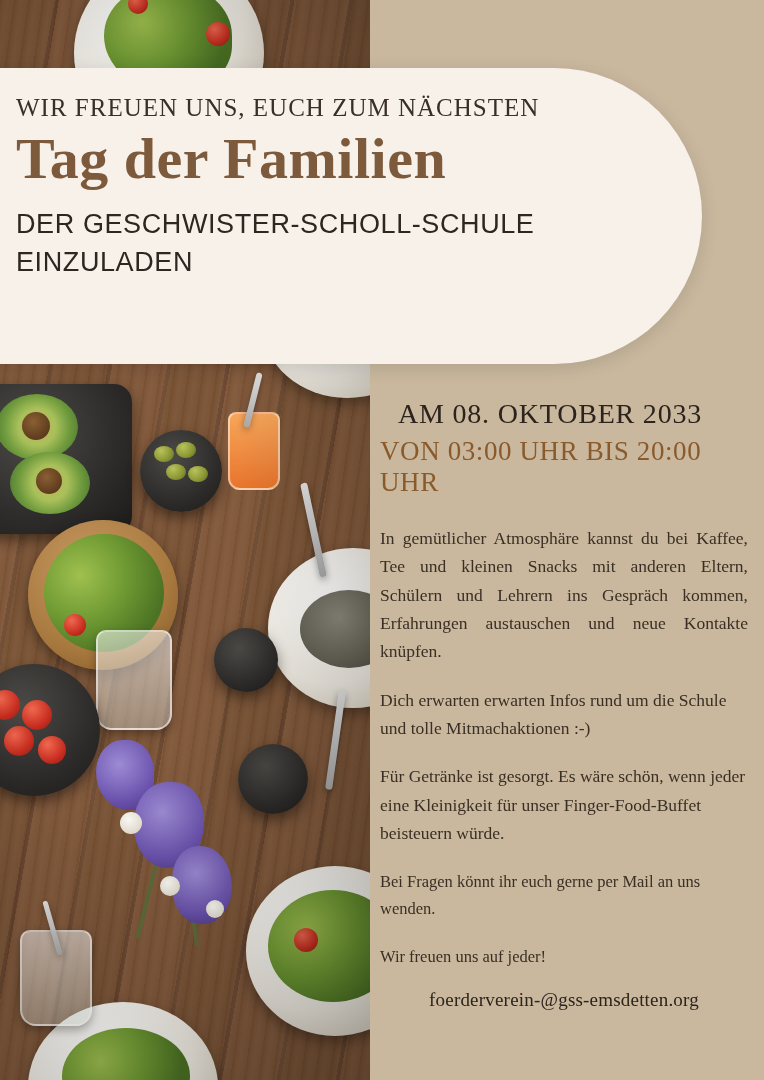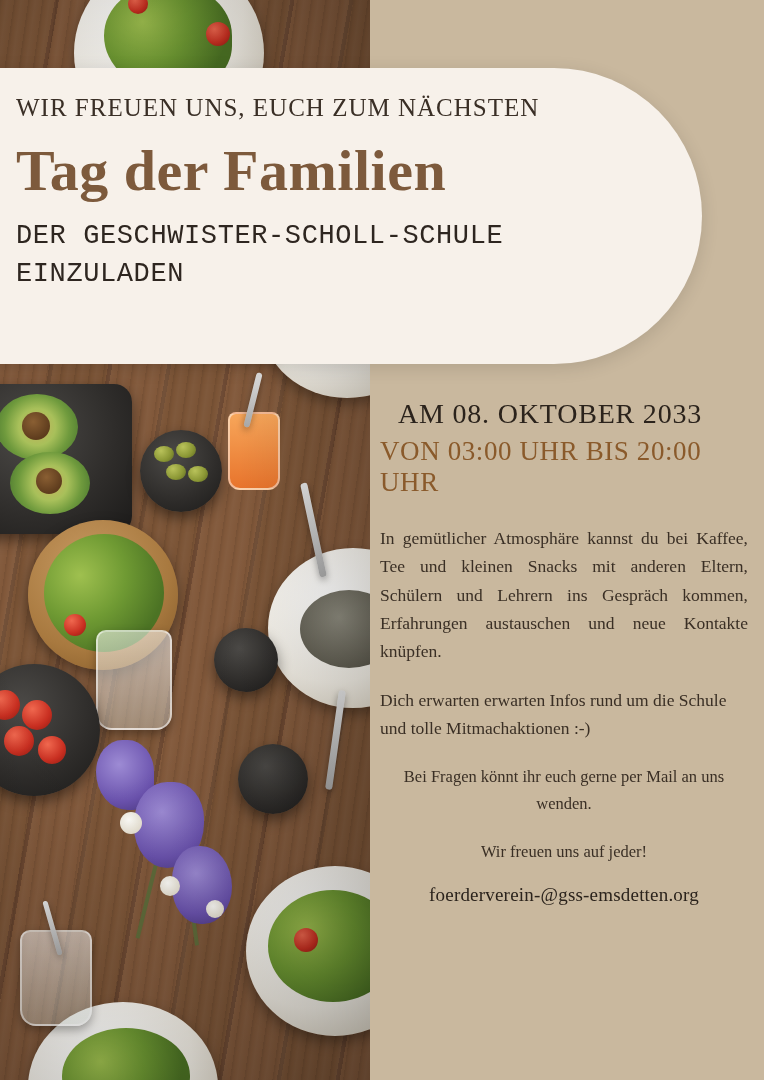--- a/index.html
+++ b/index.html
@@ -149,25 +149,25 @@
     color: #3a2f26;
     text-transform: uppercase;
     margin: 0 0 6px 0;
     white-space: nowrap;
   }
   .title-main {
     font-family: "Liberation Serif", serif;
     font-size: 58px;
     line-height: 1.08;
     color: #7d5a3c;
-    margin: 18px 0 14px 0;
+    margin: 6px 0 14px 0;
     letter-spacing: 0.5px;
   }
   .subline {
-    font-family: Liberation Mono, monospace;
+    font-family: Liberation Sans, sans-serif;
     font-size: 27px;
     letter-spacing: 0.6px;
     color: #2e2620;
     text-transform: uppercase;
     line-height: 1.42;
     margin: 0;
   }
 
   
   .right-col {
@@ -198,21 +198,21 @@
     color: #3a2f25;
     margin: 0 0 20px 0;
     text-align: justify;
   }
   .body-p.no-justify { text-align: left; }
   .closing {
     font-family: "Liberation Serif", serif;
     font-size: 16.5px;
     line-height: 1.6;
     color: #3a2f25;
-    text-align: center;
+    text-align: left;
     margin: 22px 0 0 0;
   }
   .email {
     font-family: "Liberation Serif", serif;
     font-size: 19px;
     color: #2b231c;
     text-align: center;
     margin: 18px 0 0 0;
     letter-spacing: 0.2px;
   }
@@ -303,19 +303,20 @@
       <p class="subline">EINZULADEN</p>
     </div>
   </div>
 
   <div class="right-col">
     <p class="date-line">AM 08. OKTOBER 2033</p>
     <p class="time-line">VON 03:00 UHR BIS 20:00 UHR</p>
 
     <p class="body-p">In gemütlicher Atmosphäre kannst du bei Kaffee, Tee und kleinen Snacks mit anderen Eltern, Schülern und Lehrern ins Gespräch kommen, Erfahrungen austauschen und neue Kontakte knüpfen.</p>
     <p class="body-p no-justify">Dich erwarten erwarten Infos rund um die Schule und tolle Mitmachaktionen :-)</p>
+    <p class="body-p no-justify">Für Getränke ist gesorgt. Es wäre schön, wenn jeder eine Kleinigkeit für unser Finger-Food-Buffet beisteuern würde.</p>
 
     <p class="closing">Bei Fragen könnt ihr euch gerne per Mail an uns wenden.</p>
     <p class="closing">Wir freuen uns auf jeder!</p>
     <p class="email">foerderverein-@gss-emsdetten.org</p>
   </div>
 
 </div>
 
 </body></html>

